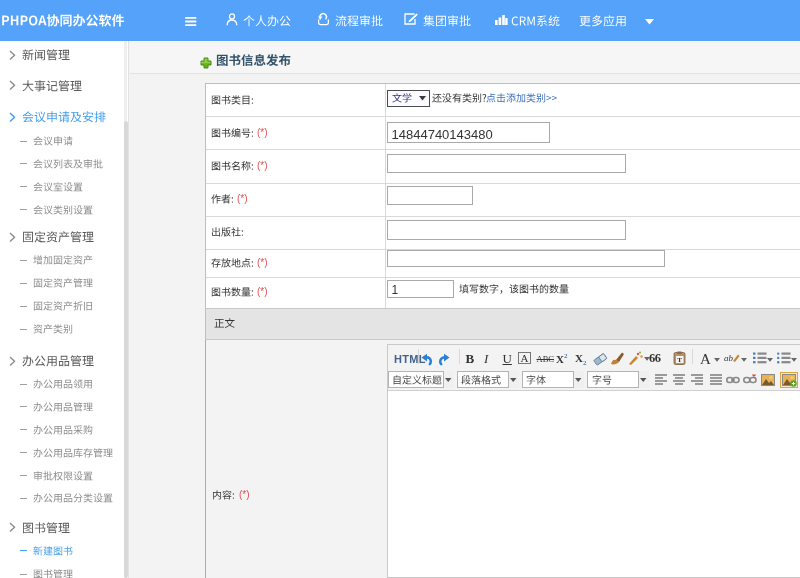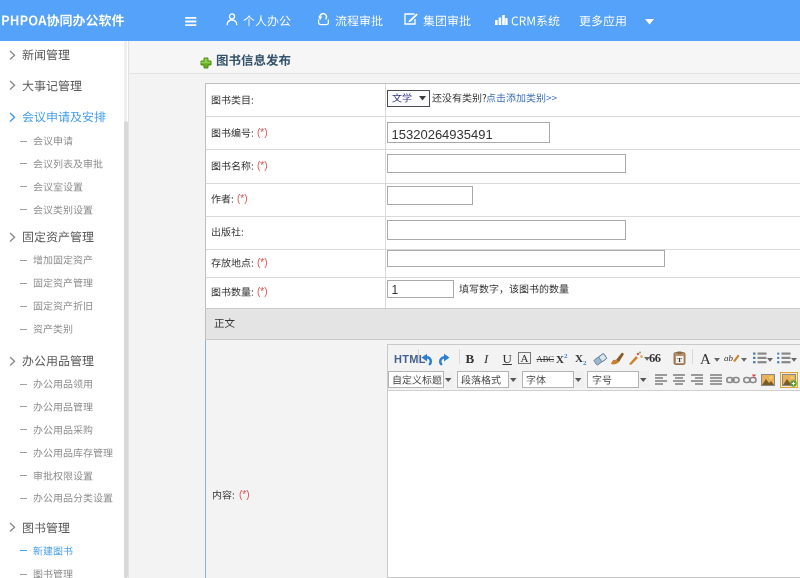--- a/index.html
+++ b/index.html
@@ -604,21 +604,21 @@
       <use href="#g101" x="1000"></use>
       <use href="#g102" x="2000"></use>
       <use href="#g58" x="3000"></use>
       <use href="#g55" x="4000"></use>
       <use href="#g56" x="5000"></use>
       <use href="#g103" x="6000"></use>
       <use href="#g103" x="6555"></use>
     </g>
   </svg>
 <div class="inp" style="left:386.5px;top:122px;width:163px;height:21px"></div>
-<span class="lat" style="left:391.5px;top:126.5px;font-size:13px">15320264935491</span>
+<span class="lat" style="left:391.5px;top:126.5px;font-size:13px">14844740143480</span>
 <div class="inp" style="left:386.5px;top:153.5px;width:239px;height:19px"></div>
 <div class="inp" style="left:386.5px;top:186px;width:86px;height:19px"></div>
 <div class="inp" style="left:386.5px;top:219.5px;width:239px;height:20px"></div>
 <div class="inp" style="left:386.5px;top:250px;width:278px;height:17px"></div>
 <div class="inp" style="left:386.5px;top:279.5px;width:67px;height:18px"></div>
 <span class="lat" style="left:391.5px;top:283px;font-size:12px">1</span>
 <svg class="t" style="left:458.0px;top:280.5px;" width="112.0" height="16">
     <g transform="translate(1,11.65) scale(0.010000,-0.010000)" fill="#333">
       <use href="#g104" x="0"></use>
       <use href="#g105" x="1000"></use>

